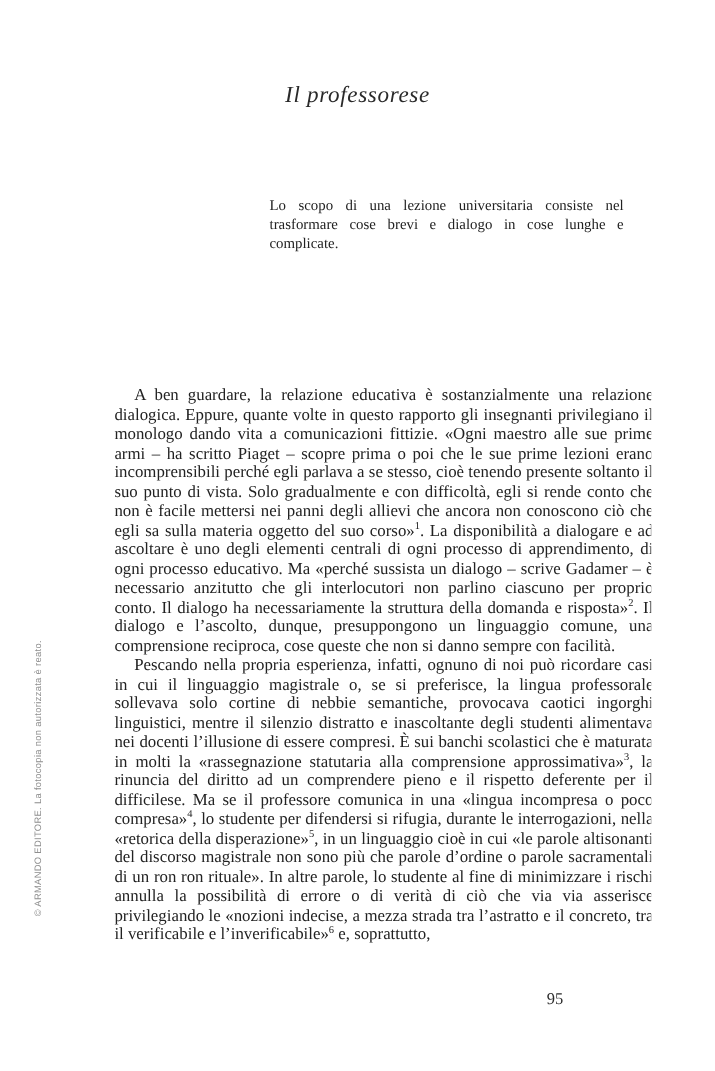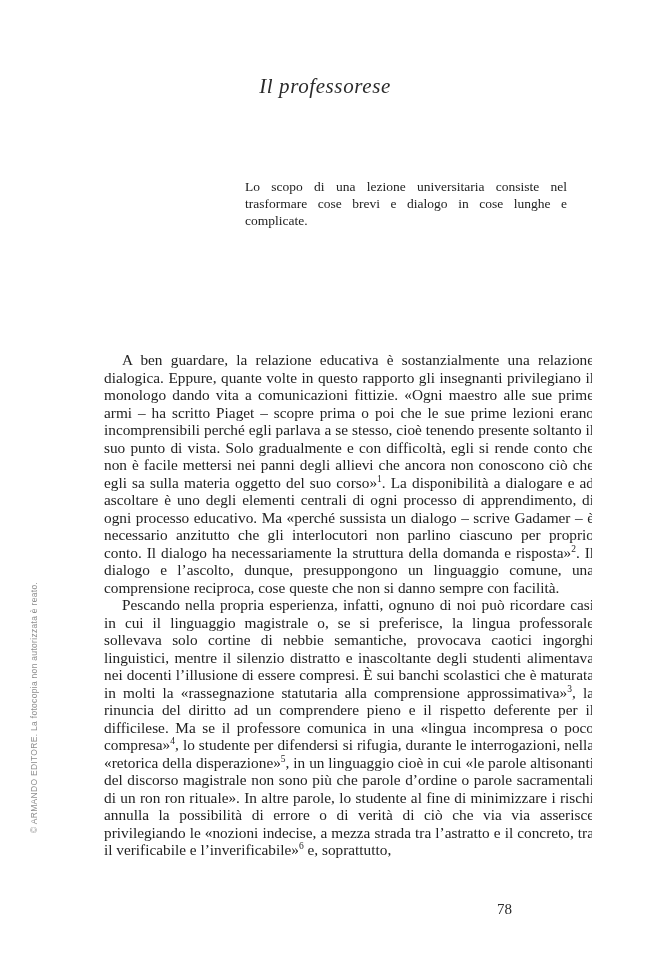--- a/index.html
+++ b/index.html
@@ -96,15 +96,15 @@
     <p class="epigraph-text">Lo scopo di una lezione universitaria consiste nel trasformare cose brevi e dialogo in cose lunghe e complicate.</p>
   </div>
 
   <div class="body-text">
       <p>A ben guardare, la relazione educativa è sostanzialmente una relazione dialogica. Eppure, quante volte in questo rapporto gli insegnanti privilegiano il monologo dando vita a comunicazioni fittizie. «Ogni maestro alle sue prime armi – ha scritto Piaget – scopre prima o poi che le sue prime lezioni erano incomprensibili perché egli parlava a se stesso, cioè tenendo presente soltanto il suo punto di vista. Solo gradualmente e con difficoltà, egli si rende conto che non è facile mettersi nei panni degli allievi che ancora non conoscono ciò che egli sa sulla materia oggetto del suo corso»<sup>1</sup>. La disponibilità a dialogare e ad ascoltare è uno degli elementi centrali di ogni processo di apprendimento, di ogni processo educativo. Ma «perché sussista un dialogo – scrive Gadamer – è necessario anzitutto che gli interlocutori non parlino ciascuno per proprio conto. Il dialogo ha necessariamente la struttura della domanda e risposta»<sup>2</sup>. Il dialogo e l’ascolto, dunque, presuppongono un linguaggio comune, una comprensione reciproca, cose queste che non si danno sempre con facilità.</p>
       <p>Pescando nella propria esperienza, infatti, ognuno di noi può ricordare casi in cui il linguaggio magistrale o, se si preferisce, la lingua professorale sollevava solo cortine di nebbie semantiche, provocava caotici ingorghi linguistici, mentre il silenzio distratto e inascoltante degli studenti alimentava nei docenti l’illusione di essere compresi. È sui banchi scolastici che è maturata in molti la «rassegnazione statutaria alla comprensione approssimativa»<sup>3</sup>, la rinuncia del diritto ad un comprendere pieno e il rispetto deferente per il difficilese. Ma se il professore comunica in una «lingua incompresa o poco compresa»<sup>4</sup>, lo studente per difendersi si rifugia, durante le interrogazioni, nella «retorica della disperazione»<sup>5</sup>, in un linguaggio cioè in cui «le parole altisonanti del discorso magistrale non sono più che parole d’ordine o parole sacramentali di un ron ron rituale». In altre parole, lo studente al fine di minimizzare i rischi annulla la possibilità di errore o di verità di ciò che via via asserisce privilegiando le «nozioni indecise, a mezza strada tra l’astratto e il concreto, tra il verificabile e l’inverificabile»<sup>6</sup> e, soprattutto,</p>
     </div>
 
   <div class="copyright-vertical">© ARMANDO EDITORE. La fotocopia non autorizzata è reato.</div>
 
-  <div class="page-number">78</div>
+  <div class="page-number">95</div>
 
 </div>
 
 </body></html>

